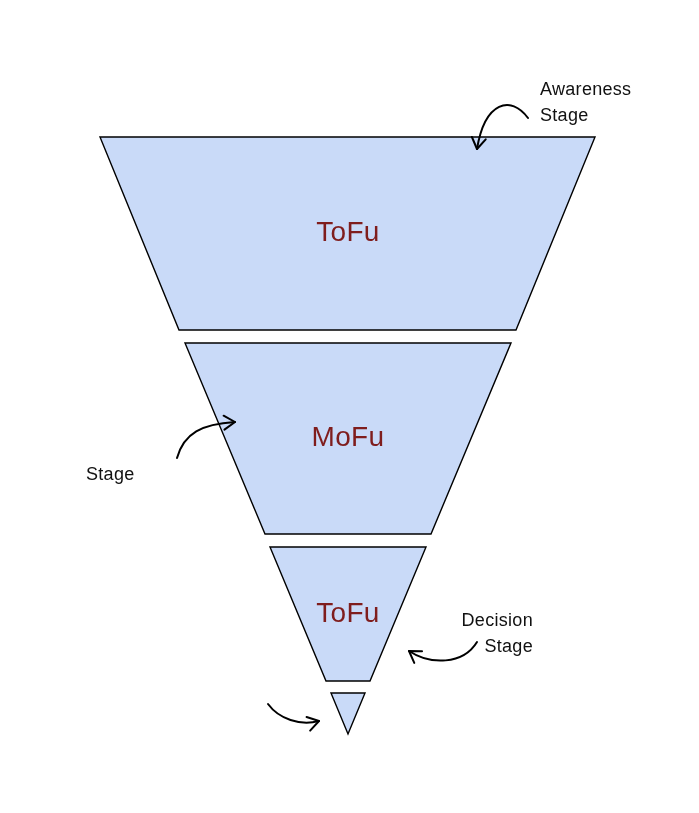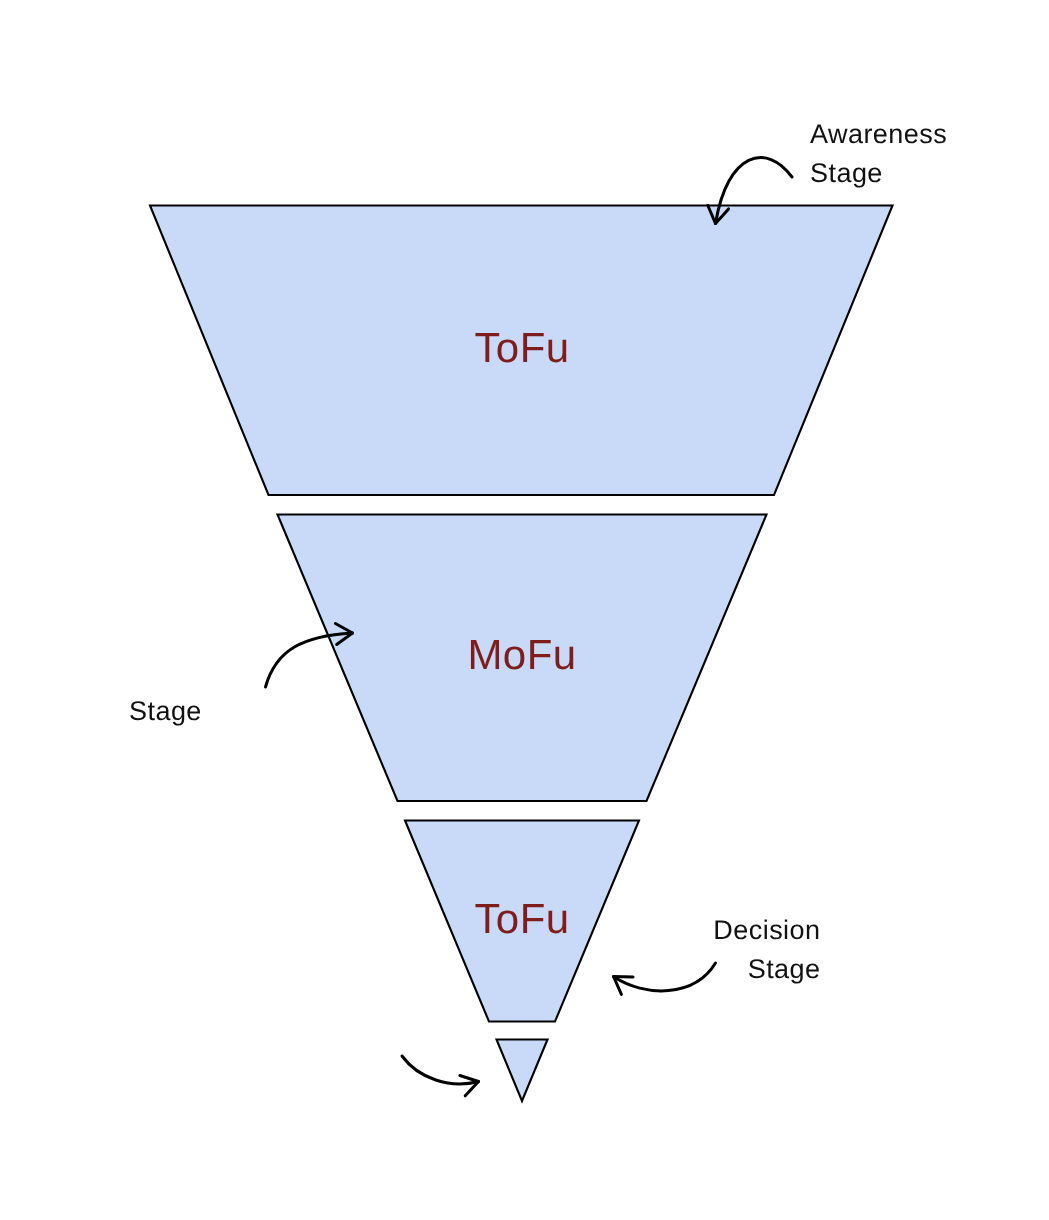--- a/index.html
+++ b/index.html
@@ -46,21 +46,21 @@
     color: #111111;
     letter-spacing: 0.3px;
     white-space: nowrap;
   }
   .annotation.align-right { text-align: right; }
   #tofu-label { top: 215px; }
   #mofu-label { top: 420px; }
   #bofu-label { top: 596px; }
   #awareness-annotation { left: 540px; top: 76px; }
   #consideration-annotation { left: 86px; top: 461px; }
-  #decision-annotation { right: 152px; top: 607px; margin-left: 45px; }
+  #decision-annotation { right: 166px; top: 607px; margin-left: 45px; }
   #after-purchase-annotation { right: 439px; top: 682px; }
 </style>
 </head>
 <body>
 
 <div class="canvas">
 
   <svg width="699" height="813" viewBox="0 0 699 813">
     <defs>
       <marker id="openArrowhead" markerUnits="userSpaceOnUse" markerWidth="28" markerHeight="24" refX="0" refY="0" orient="auto" style="overflow:visible">

